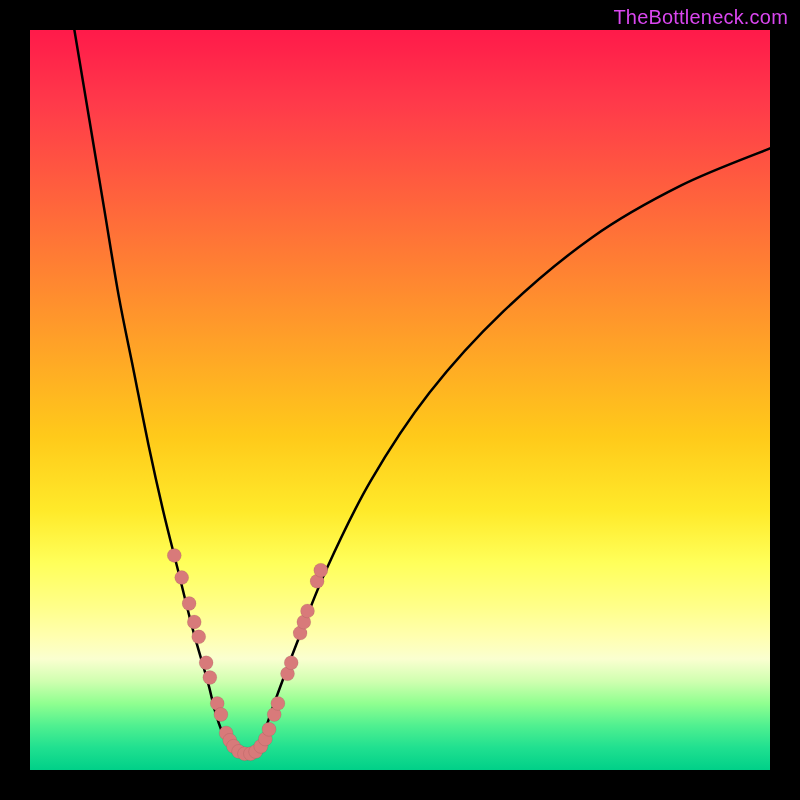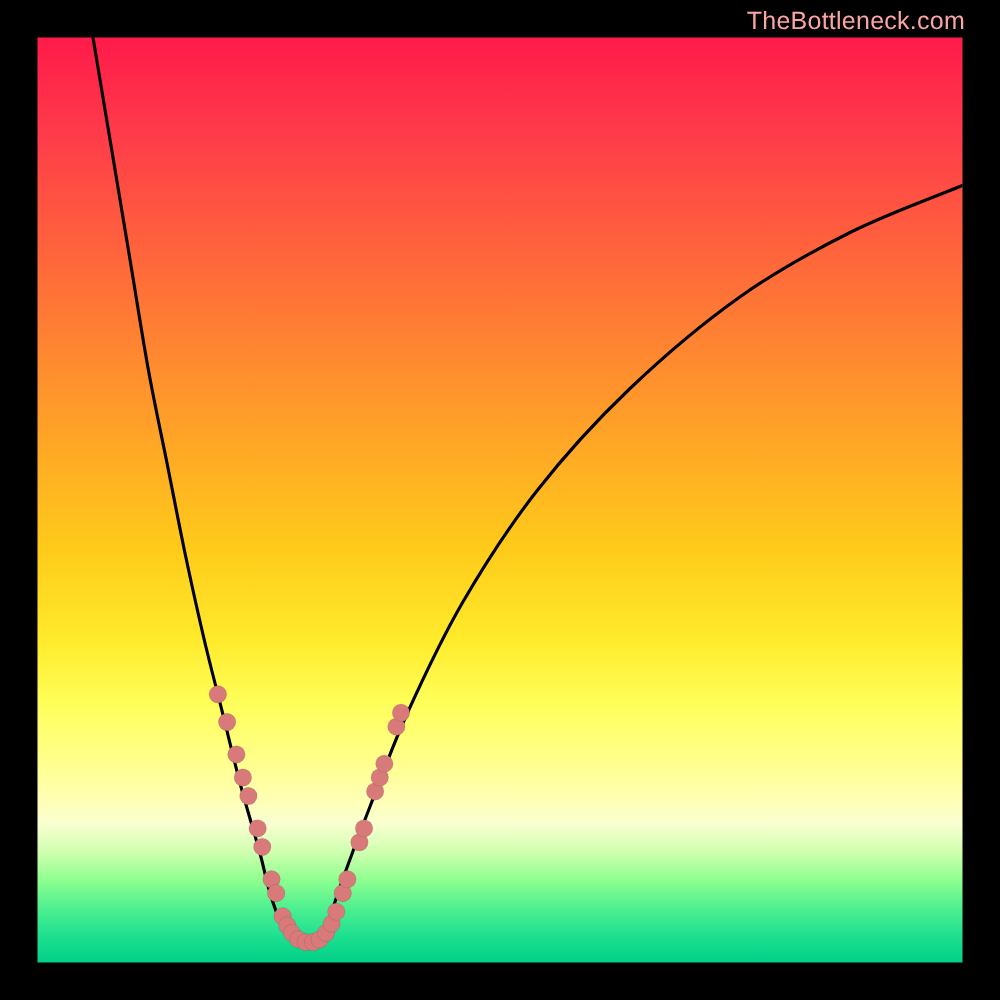--- a/index.html
+++ b/index.html
@@ -29,22 +29,22 @@
       #faffd0 85%,
       #d0ffb0 88%,
       #90ff90 91%,
       #50f090 94%,
       #20e090 97%,
       #00d088 100%);
   }
   .watermark {
     position: absolute;
     top: 6px;
-    right: 28px;
-    color: #fca5a5;
+    right: 12px;
+    color: #d946ef;
     font-family: Arial, Helvetica, sans-serif;
     font-size: 20px;
     letter-spacing: 0.2px;
     z-index: 5;
   }
   svg.curve {
     position: absolute;
     left: 0; top: 0;
     width: 740px; height: 740px;
     pointer-events: none;

